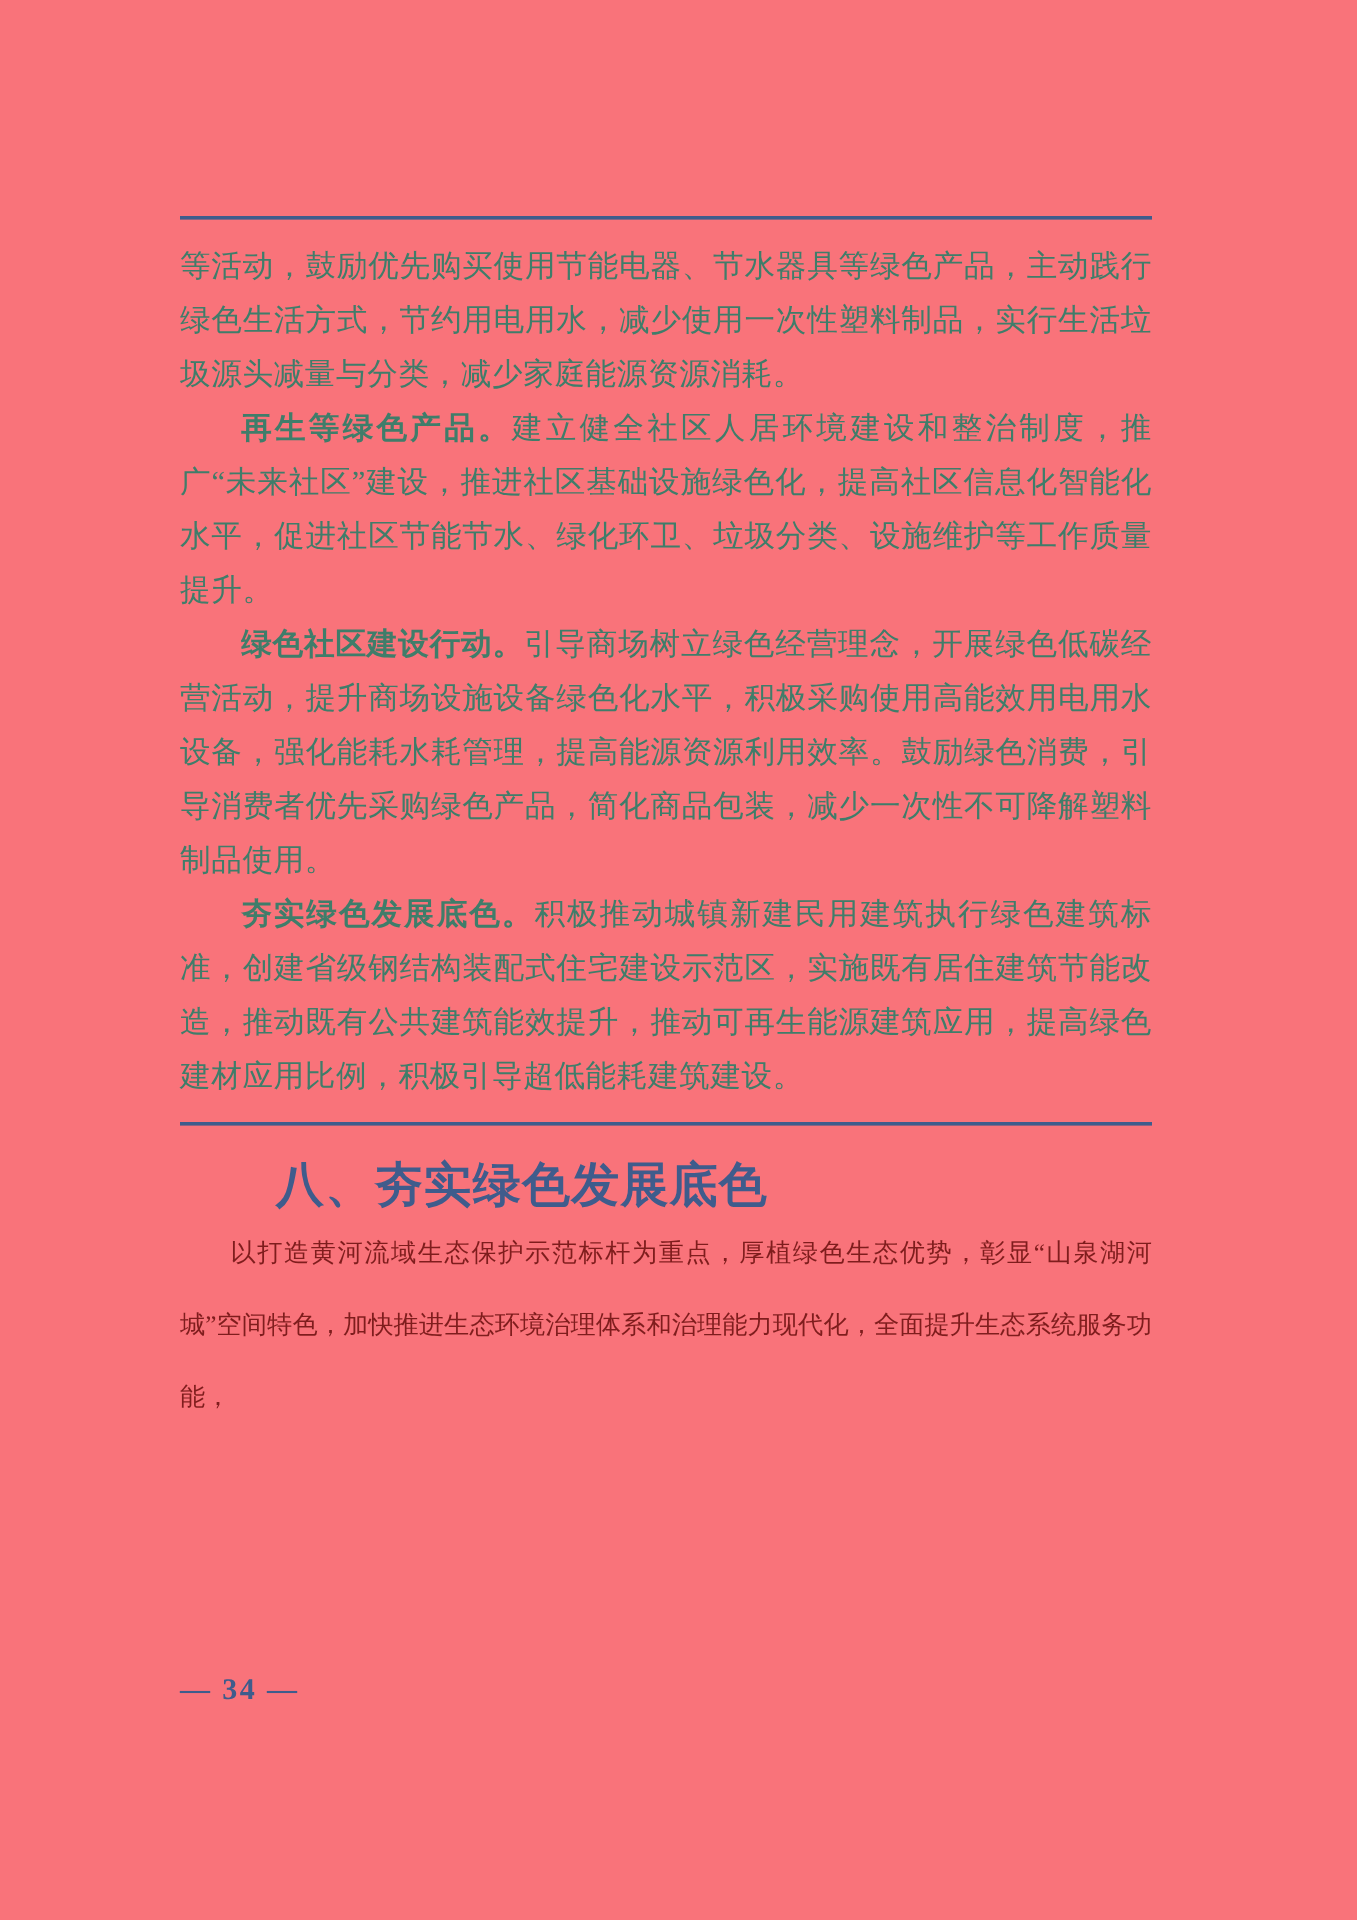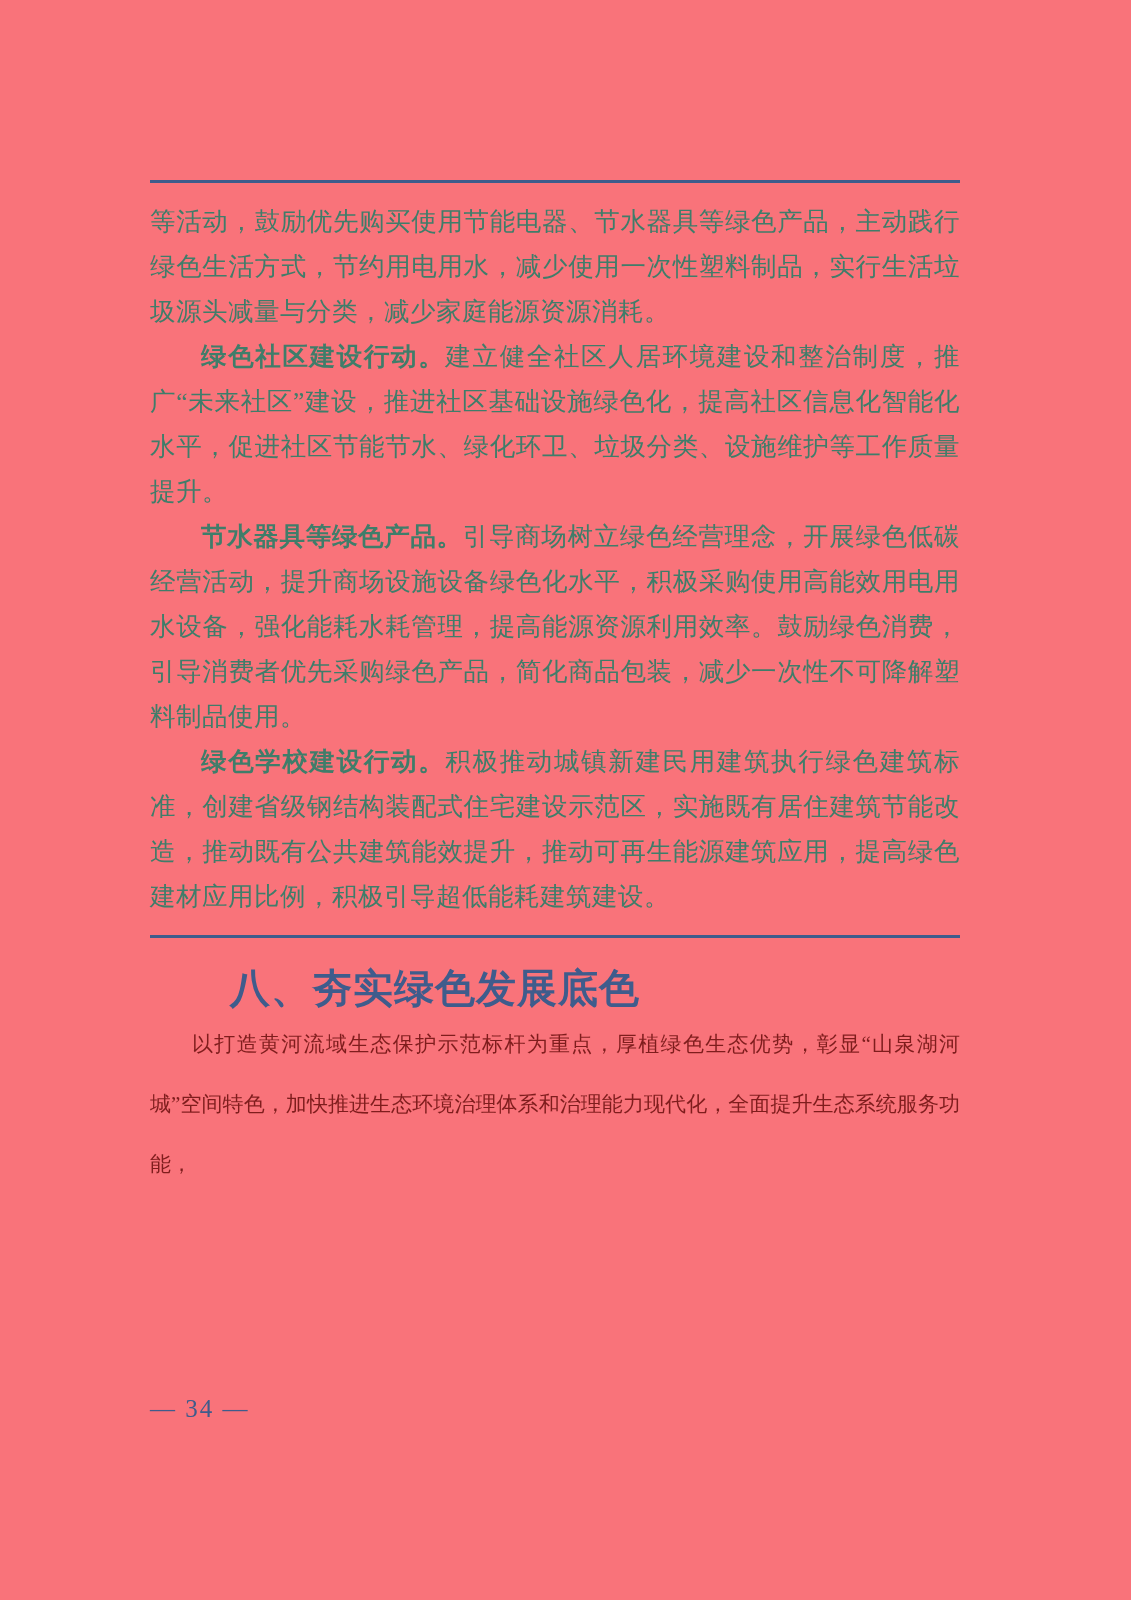--- a/index.html
+++ b/index.html
@@ -76,40 +76,41 @@
     position: absolute;
     left: 150px;
     top: 1395px;
     width: 810px;
     font-size: 25px;
     color: #3f5c8c;
     font-family: "Liberation Serif", serif;
   }
   .footer .pageno {
     letter-spacing: 2px;
+    font-weight: bold;
   }
 </style>
 </head>
 <body>
 
 <div class="page">
 
   <div class="content">
 
     <div class="rule"></div>
 
     <p class="para first"><span>等活动，鼓励优先购买使用节能电器、节水器具等绿色产品，主动践行绿色生活方式，节约用电用水，减少使用一次性塑料制品，实行生活垃圾源头减量与分类，减少家庭能源资源消耗。</span></p>
 
 
-    <p class="para indent"><span class="lead">绿色社区建设行动。</span><span>建立健全社区人居环境建设和整治制度，推广“未来社区”建设，推进社区基础设施绿色化，提高社区信息化智能化水平，促进社区节能节水、绿化环卫、垃圾分类、设施维护等工作质量提升。</span></p>
+    <p class="para indent"><span class="lead">再生等绿色产品。</span><span>建立健全社区人居环境建设和整治制度，推广“未来社区”建设，推进社区基础设施绿色化，提高社区信息化智能化水平，促进社区节能节水、绿化环卫、垃圾分类、设施维护等工作质量提升。</span></p>
 
-    <p class="para indent"><span class="lead">节水器具等绿色产品。</span><span>引导商场树立绿色经营理念，开展绿色低碳经营活动，提升商场设施设备绿色化水平，积极采购使用高能效用电用水设备，强化能耗水耗管理，提高能源资源利用效率。鼓励绿色消费，引导消费者优先采购绿色产品，简化商品包装，减少一次性不可降解塑料制品使用。</span></p>
+    <p class="para indent"><span class="lead">绿色社区建设行动。</span><span>引导商场树立绿色经营理念，开展绿色低碳经营活动，提升商场设施设备绿色化水平，积极采购使用高能效用电用水设备，强化能耗水耗管理，提高能源资源利用效率。鼓励绿色消费，引导消费者优先采购绿色产品，简化商品包装，减少一次性不可降解塑料制品使用。</span></p>
 
 
-    <p class="para indent"><span class="lead">绿色学校建设行动。</span><span>积极推动城镇新建民用建筑执行绿色建筑标准，创建省级钢结构装配式住宅建设示范区，实施既有居住建筑节能改造，推动既有公共建筑能效提升，推动可再生能源建筑应用，提高绿色建材应用比例，积极引导超低能耗建筑建设。</span></p>
+    <p class="para indent"><span class="lead">夯实绿色发展底色。</span><span>积极推动城镇新建民用建筑执行绿色建筑标准，创建省级钢结构装配式住宅建设示范区，实施既有居住建筑节能改造，推动既有公共建筑能效提升，推动可再生能源建筑应用，提高绿色建材应用比例，积极引导超低能耗建筑建设。</span></p>
 
     <div class="rule bottom"></div>
 
     <h2 class="section-heading">八、夯实绿色发展底色</h2>
 
     <p class="big">以打造黄河流域生态保护示范标杆为重点，厚植绿色生态优势，彰显“山泉湖河城”空间特色，加快推进生态环境治理体系和治理能力现代化，全面提升生态系统服务功能，</p>
 
   </div>
 
   <div class="footer">

